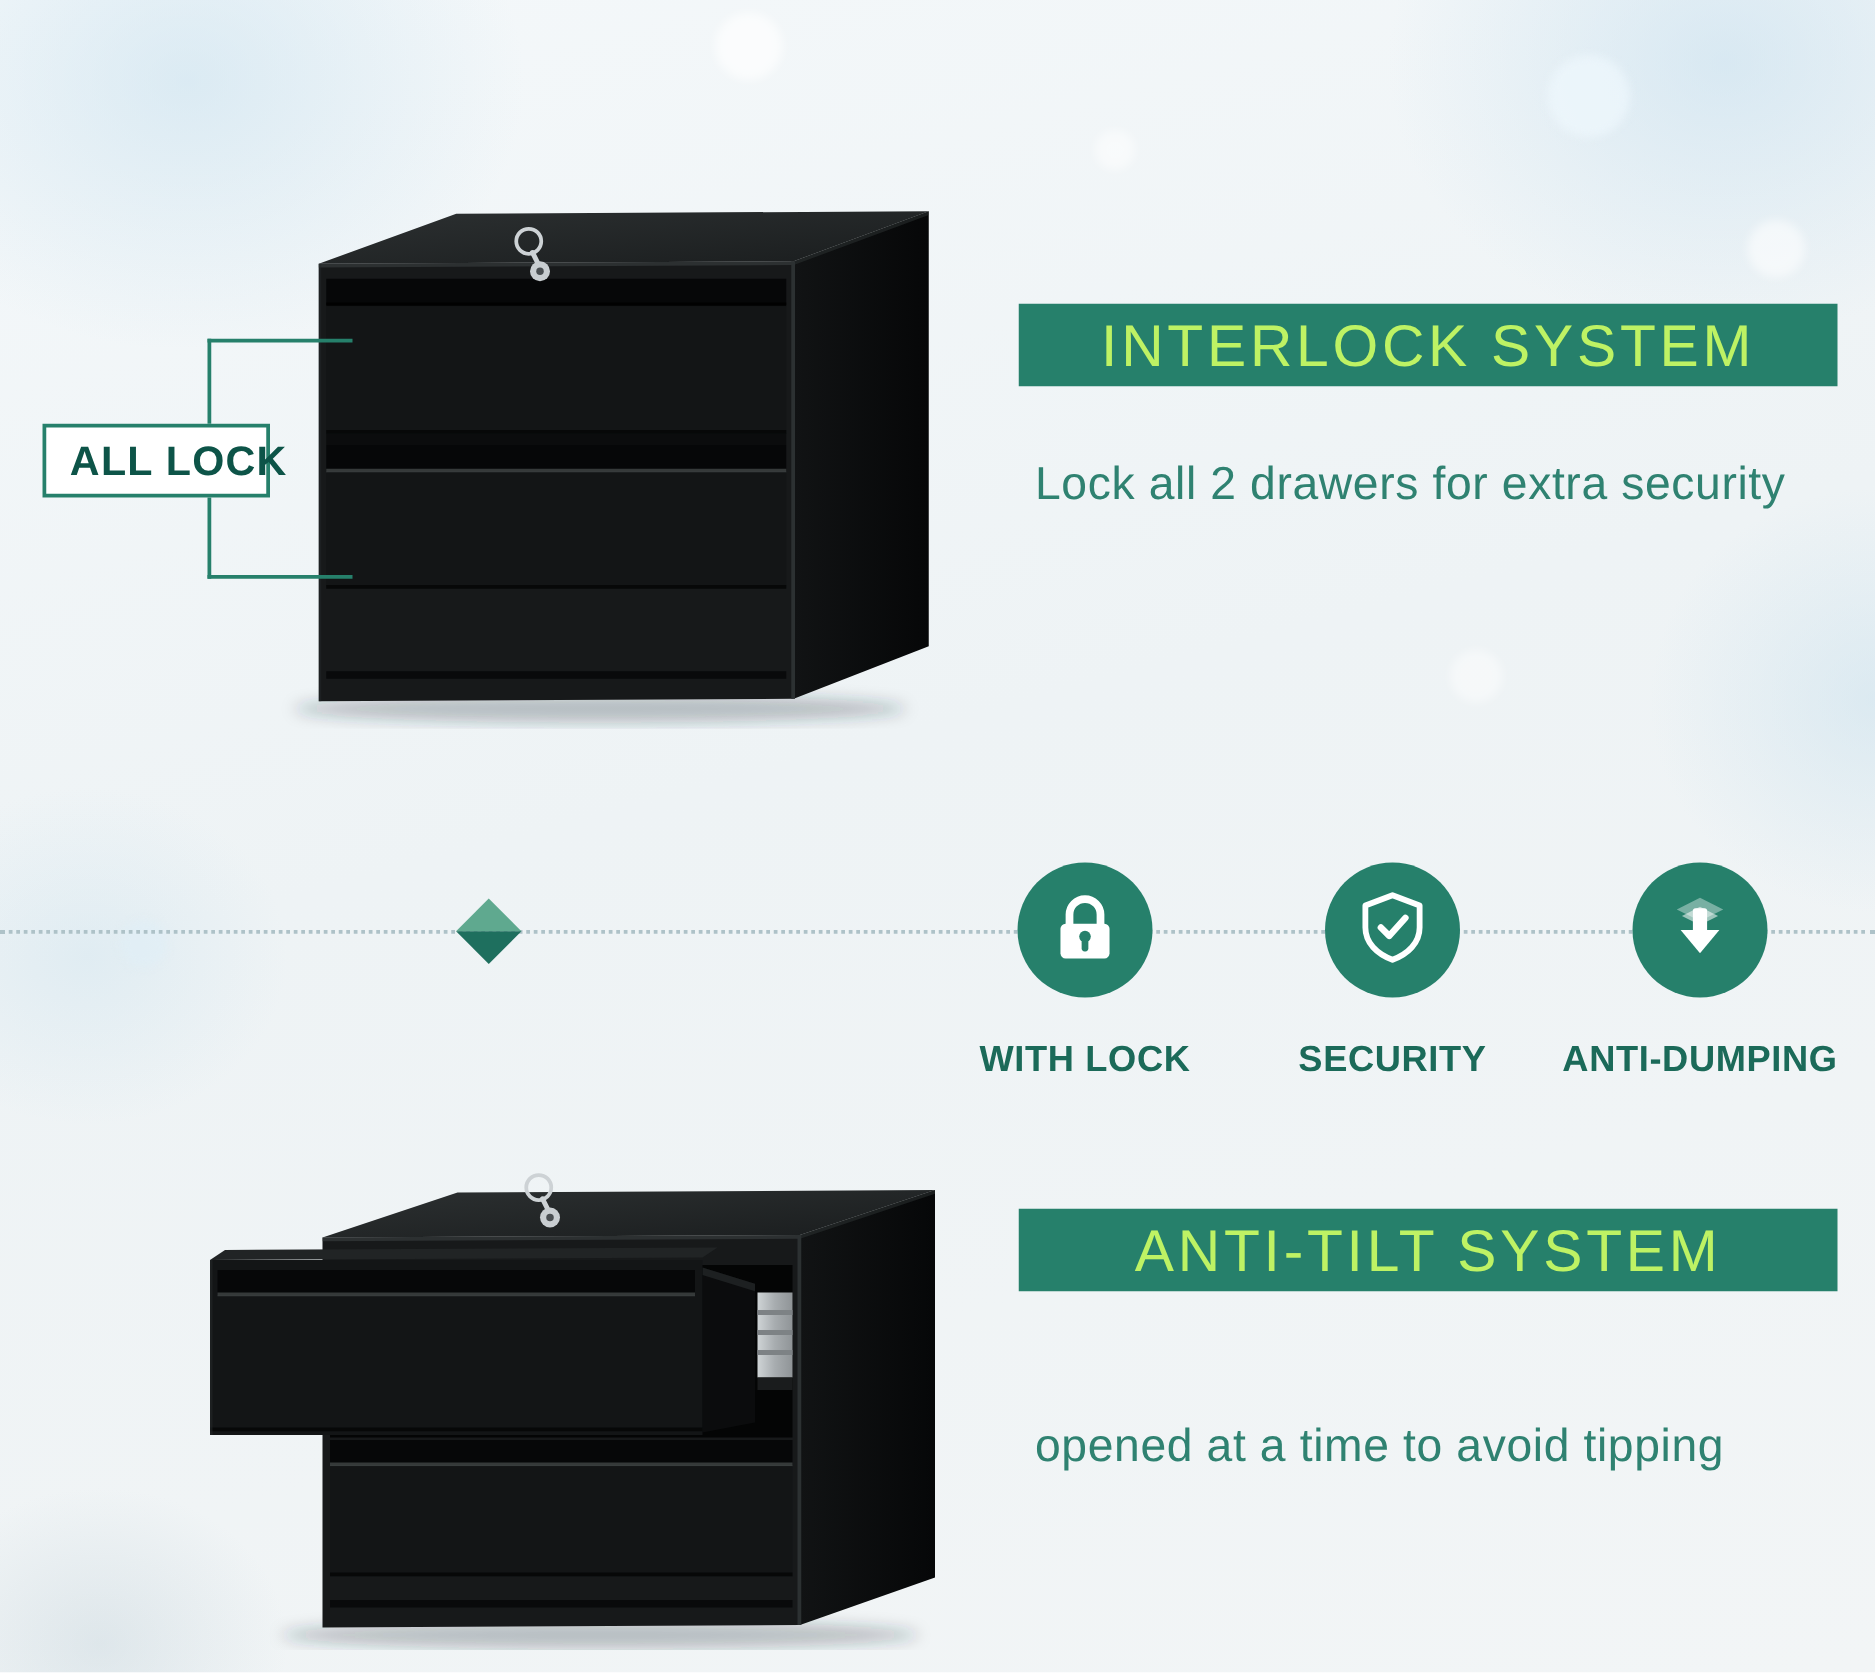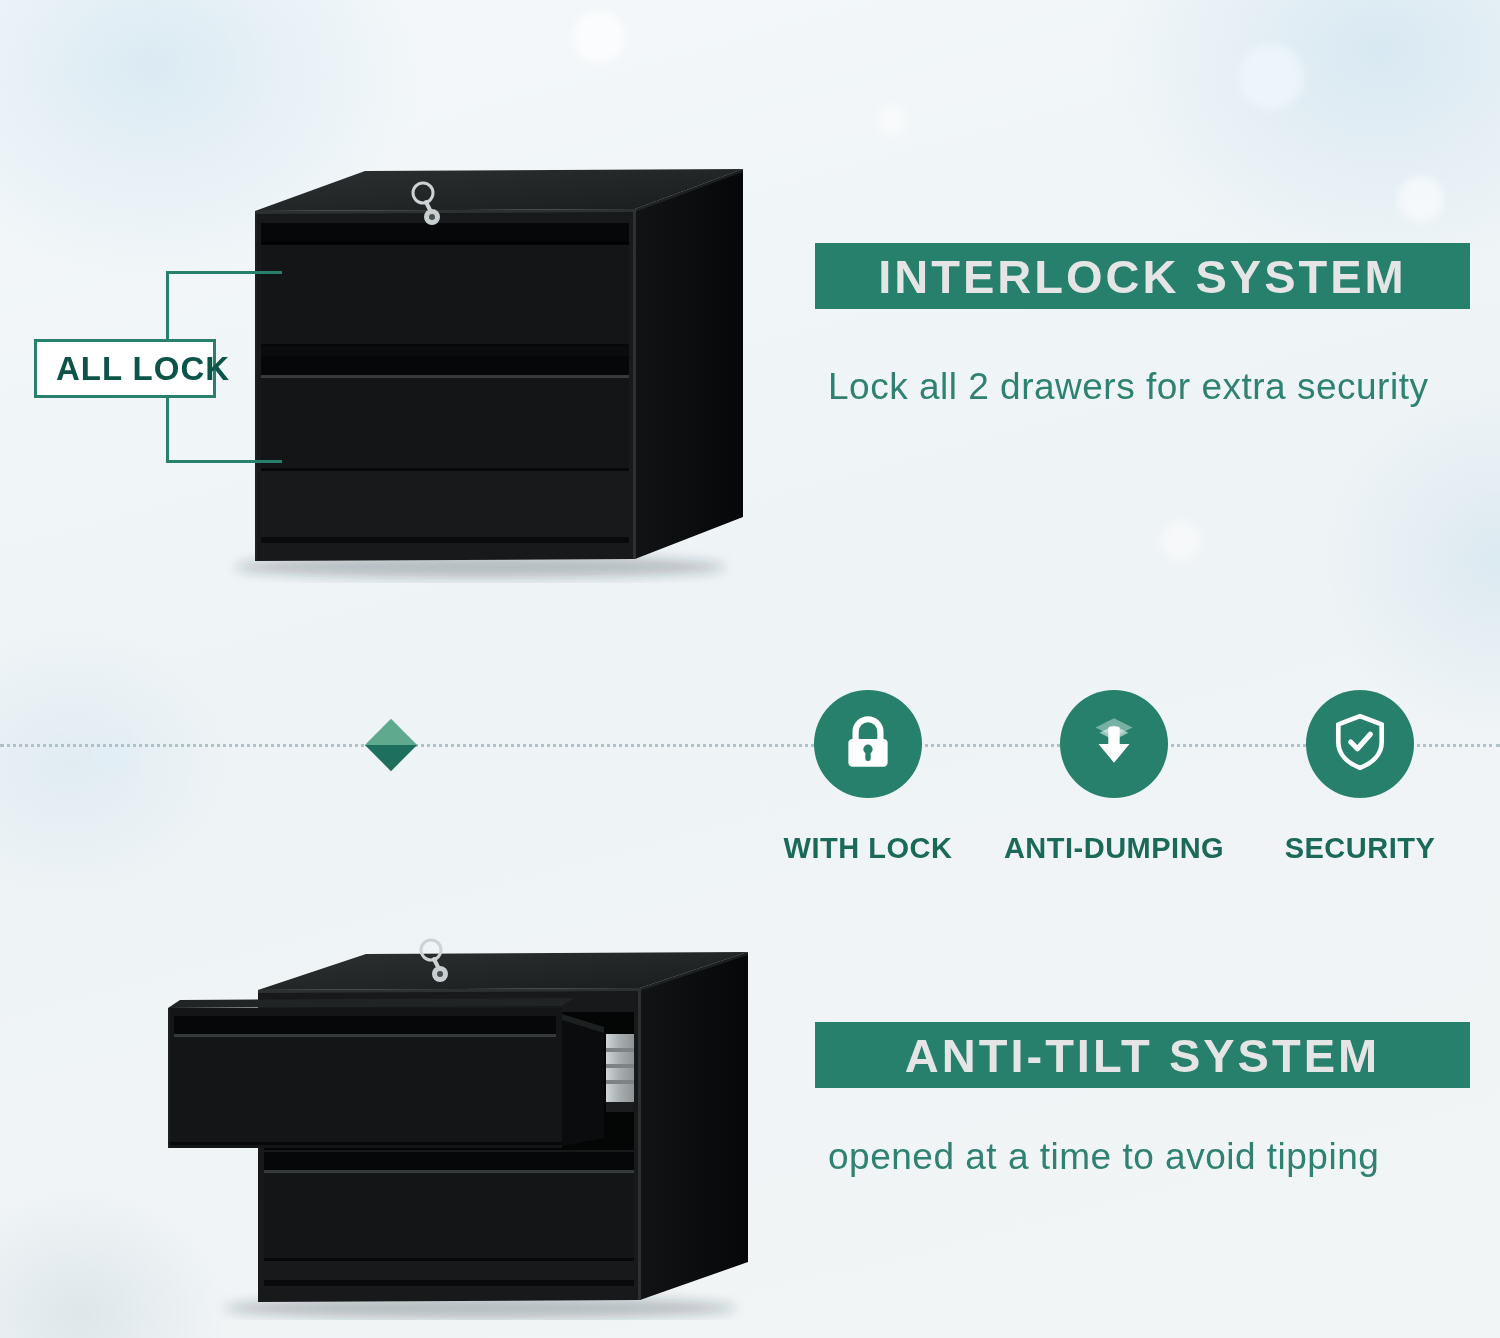--- a/index.html
+++ b/index.html
@@ -27,26 +27,26 @@
   .b1 { left:572px; top:10px;  width:54px; height:54px; background:rgba(255,255,255,.65); }
   .b2 { left:1238px; top:44px; width:66px; height:66px; background:rgba(238,247,252,.75); }
   .b3 { left:1398px; top:176px; width:46px; height:46px; background:rgba(255,255,255,.55); }
   .b4 { left:1160px; top:520px; width:42px; height:42px; background:rgba(255,255,255,.45); }
   .b5 { left:876px; top:104px; width:32px; height:32px; background:rgba(255,255,255,.5); }
   .b6 { left:96px; top:736px; width:38px; height:38px; background:rgba(223,238,246,.6); }
 
   
   .banner {
     position:absolute; left:815px; width:655px; height:66px;
-    background:var(--teal,#26806B); color:#e5e5e5;
+    background:var(--teal,#26806B); color:#bef264;
     display:flex; align-items:center; justify-content:center;
-    font-weight:700; font-size:47px; letter-spacing:3px; white-space:nowrap;
+    font-weight:400; font-size:47px; letter-spacing:3px; white-space:nowrap;
   }
   .banner.interlock { top:243px; }
-  .banner.antitilt  { top:1022px; }
+  .banner.antitilt  { top:967px; }
 
   .desc {
     position:absolute; left:816px; color:var(--text-teal,#2F8271);
     font-size:37px; letter-spacing:.5px;margin-left:12px;
   }
   .desc.interlock { top:366px; width:680px; }
   .desc.antitilt  { top:1124px; width:680px; line-height:66px; }
 
   
   .bracket { position:absolute; background:var(--teal,#26806B); z-index:2; }
@@ -175,41 +175,41 @@
           </svg>
         </span>
       </div>
       <div class="flabel">WITH LOCK</div>
     </div>
 
     <div class="feature">
       <div class="circle">
         <span>
           <svg width="62" height="62" viewBox="0 0 60 60">
+            <path d="M30,5 L51,13 V30 C51,42 42,50.5 30,55 C18,50.5 9,42 9,30 V13 Z" fill="none" stroke="#ffffff" stroke-width="4.5" stroke-linejoin="round"></path>
+            <path d="M21,30 l6.5,6.5 L40,22.5" fill="none" stroke="#ffffff" stroke-width="5" stroke-linecap="round" stroke-linejoin="round"></path>
+          </svg>
+        </span>
+      </div>
+      <div class="flabel">SECURITY</div>
+    </div>
+
+    <div class="feature">
+      <div class="circle">
+        <span>
+          <svg width="62" height="62" viewBox="0 0 60 60">
             <polygon points="12,16 30,7 48,16 30,25" fill="rgba(255,255,255,.38)"></polygon>
             <polygon points="16,21 30,14 44,21 30,28" fill="rgba(255,255,255,.55)"></polygon>
             <rect x="24.5" y="15" width="11" height="19" rx="2" fill="#ffffff"></rect>
             <polygon points="15,32 45,32 30,50" fill="#ffffff"></polygon>
           </svg>
         </span>
       </div>
       <div class="flabel">ANTI-DUMPING</div>
     </div>
-
-    <div class="feature">
-      <div class="circle">
-        <span>
-          <svg width="62" height="62" viewBox="0 0 60 60">
-            <path d="M30,5 L51,13 V30 C51,42 42,50.5 30,55 C18,50.5 9,42 9,30 V13 Z" fill="none" stroke="#ffffff" stroke-width="4.5" stroke-linejoin="round"></path>
-            <path d="M21,30 l6.5,6.5 L40,22.5" fill="none" stroke="#ffffff" stroke-width="5" stroke-linecap="round" stroke-linejoin="round"></path>
-          </svg>
-        </span>
-      </div>
-      <div class="flabel">SECURITY</div>
-    </div>
   </div>
 
   <svg class="cabinet-bottom-img" viewBox="0 0 615 392">
     <defs>
       <linearGradient id="topFace2" x1="0" y1="0" x2="1" y2="1">
         <stop offset="0" stop-color="#2c3031"></stop>
           <stop offset="1" stop-color="#1a1d1e"></stop>
       </linearGradient>
       <linearGradient id="sideFace2" x1="0" y1="0" x2="1" y2="0">
         <stop offset="0" stop-color="#111314"></stop>

